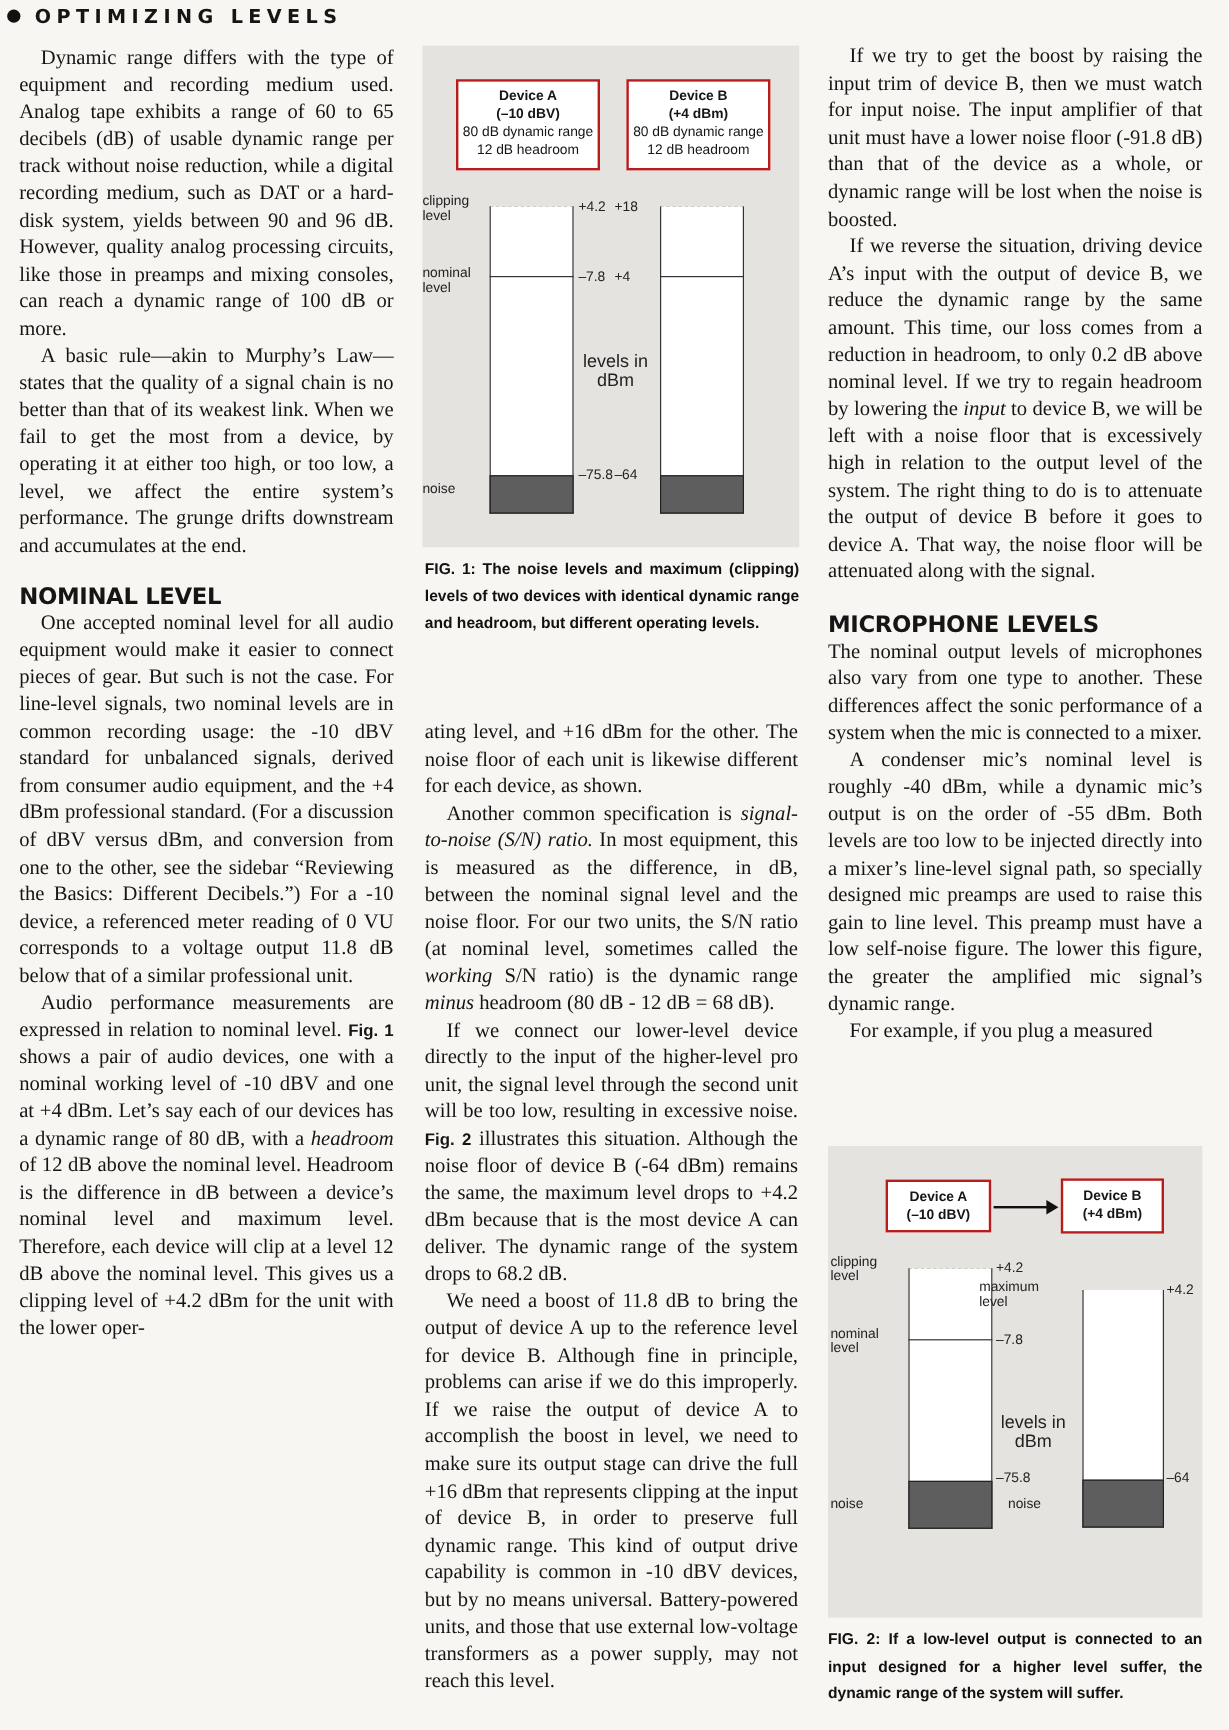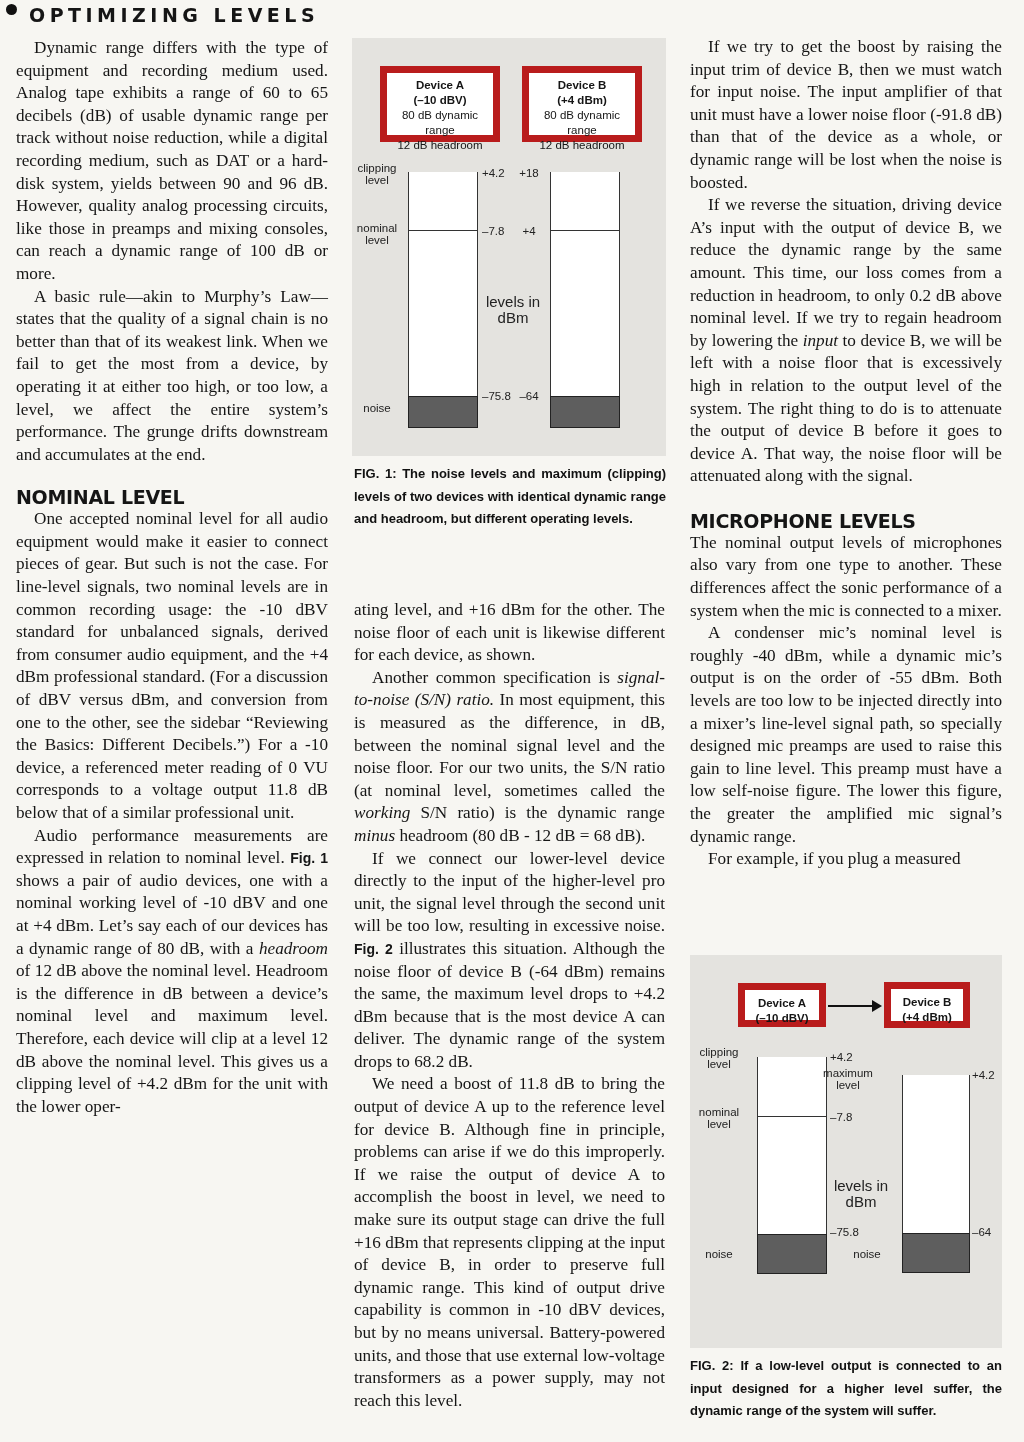--- a/index.html
+++ b/index.html
@@ -6,22 +6,22 @@
   body {
     width: 1024px; height: 1442px; overflow: hidden;
     background: #f7f6f2;
     font-family: "Liberation Serif", "DejaVu Serif", serif;
     color: #151515;
     position: relative;
   }
   .runhead {
     position: absolute; left: 6px; top: 4px;
     font-family: "DejaVu Sans", "Liberation Sans", sans-serif;
-    font-weight: bold; font-size: 19px; letter-spacing: 4.5px;
-    display: flex; 
+    font-weight: bold; font-size: 16px; letter-spacing: 4.5px;
+    display: flex; align-items: center;
   }
   .runhead .dot { width: 11px; height: 11px; background: #111; border-radius: 50%; margin-right: 12px; }
   .col { position: absolute; font-size: 17.2px; line-height: 22.6px; text-align: justify; }
   .col p { margin: 0; }
   .col p.ind { text-indent: 18px; }
   .col1 { left: 16px; top: 37px; width: 312px; }
   .col2 { left: 354px; width: 311px; }
   .col3 { left: 690px; top: 36px; width: 312px; }
   .sechead {
     font-family: "DejaVu Sans", "Liberation Sans", sans-serif;
@@ -34,31 +34,31 @@
   .fig1 { left: 352px; top: 38px; width: 314px; height: 418px; }
   .fig2 { left: 690px; top: 955px; width: 312px; height: 393px; }
   .caption {
     position: absolute;
     font-family: "Liberation Sans", sans-serif; font-weight: bold;
     font-size: 13px; line-height: 22.5px; color: #111;
   }
   .cap1 { left: 354px; top: 463px; width: 312px; text-align: justify; }
   .cap2 { left: 690px; top: 1355px; width: 312px; text-align: justify; }
   .devbox {
-    position: absolute; background: #fff; border: 7px solid #b91c1c;
+    position: absolute; background: #fff; border: 2px solid #b91c1c;
     font-family: "Liberation Sans", sans-serif; text-align: center;
     font-size: 11.5px; line-height: 15px; box-sizing: border-box; padding-top: 5px;
   }
   .devbox .dn { font-weight: bold; }
   .bar { position: absolute; background: #fff; border-left: 1.5px solid #333; border-right: 1.5px solid #333; border-bottom: 1.5px solid #333; box-sizing: border-box; }
   .clipline { position: absolute; border-top: 1.5px dashed #222; }
   .nomline { position: absolute; height: 0; border-top: 1.5px solid #333; }
   .noise { position: absolute; background: #5e5e5e; border: 1.5px solid #222; box-sizing: border-box; }
   .lbl { position: absolute; font-family: "Liberation Sans", sans-serif; font-size: 11.5px; line-height: 12px; color: #222; }
-  .lbl.r { text-align: center; }
+  .lbl.r { text-align: left; }
   .units { position: absolute; font-family: "Liberation Sans", sans-serif; font-size: 15px; line-height: 16px; text-align: center; color: #222; }
   .arrow { position: absolute; height: 2px; background: #111; }
   .arrow:after { content: ""; position: absolute; right: -2px; top: -5px; border-left: 10px solid #111; border-top: 6px solid transparent; border-bottom: 6px solid transparent; }
 </style>
 </head>
 <body>
 
 <div class="runhead">
   <span class="dot"></span>
   <span>OPTIMIZING LEVELS</span>

